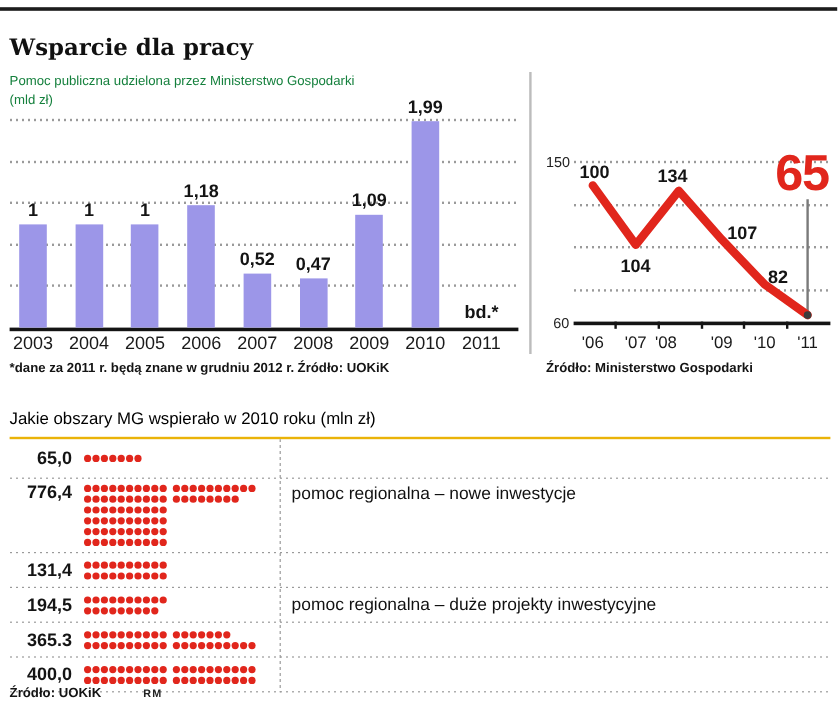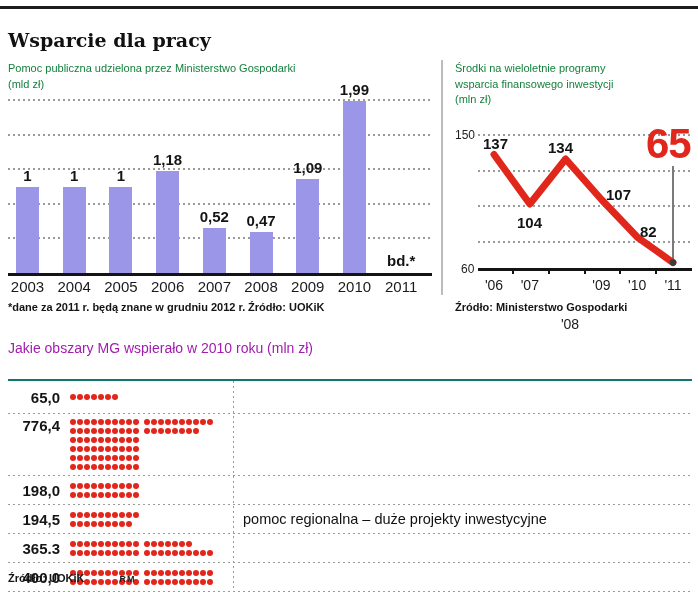--- a/index.html
+++ b/index.html
@@ -34,22 +34,22 @@
   .tick{position:absolute;width:2px;height:6px;background:#141414;bottom:-4px;}
   .y-lab{position:absolute;font-size:12px;color:#222;font-weight:500;}
   .pt-lab{position:absolute;font-weight:bold;font-size:15px;color:#141414;white-space:nowrap;}
   .big-65{position:absolute;left:646px;top:120px;font-size:42px;font-weight:bold;
           color:#e1261c;letter-spacing:-1px;}
   .line-xrow{left:455px;top:277px;width:237px;}
   .line-xrow .x-lab{font-size:14px;width:40px;}
   svg{position:absolute;left:0;top:0;}
 
   
-  .section-title{position:absolute;left:8px;top:340px;font-size:14px;color:#a21caf;}
-  .dot-table{position:absolute;left:8px;top:379px;width:684px;border-top:2px solid #0f766e;}
+  .section-title{position:absolute;left:8px;top:340px;font-size:14px;color:#000000;}
+  .dot-table{position:absolute;left:8px;top:364px;width:684px;border-top:2px solid #eab308;}
   .dt-vdivider{position:absolute;left:225px;top:0;bottom:0;width:1px;}
   .dt-row{position:relative;display:flex;align-items:center;}
   .dt-row.tall{align-items:flex-start;padding-top:3px;}
   .dt-sep{height:1px;}
   .dt-val{flex:0 0 52px;text-align:right;font-weight:bold;font-size:15px;color:#141414;}
   .dt-dots{margin-left:10px;flex:0 0 160px;}
   .dot-line{height:9px;line-height:0;white-space:nowrap;}
   .dot{display:inline-block;width:6px;height:6px;border-radius:50%;background:#e1261c;
        margin:1.5px 1px 1.5px 0;}
   .dt-label{position:absolute;left:235px;right:4px;font-size:14.5px;color:#111;}
@@ -101,54 +101,49 @@
       <div class="x-lab" style="left: 225.05px;">2008</div>
       <div class="x-lab" style="left: 271.76px;">2009</div>
       <div class="x-lab" style="left: 318.47px;">2010</div>
       <div class="x-lab" style="left: 365.18px;">2011</div>
     </div>
   <div class="small-note" style="left:8px;top:301px;">*dane za 2011 r. będą znane w grudniu 2012 r.</div>
   <div class="small-note" style="left:248px;top:301px;">Źródło: UOKiK</div>
 
   <div class="v-divider"></div>
 
-  <div class="panel-title line-title">
-    <div>Środki na wieloletnie programy</div>
-    <div>wsparcia finansowego inwestycji</div>
-    <div>(mln zł)</div>
-  </div>
   <div class="line-plot" id="linePlot">
     <div class="y-lab" style="left:0;top:-2px;">150</div>
     <div class="y-lab" style="left:6px;bottom:-6px;">60</div>
     <div class="axis"></div>
   <div class="gridline hdots" style="top: 4px;"></div>
       <div class="gridline hdots" style="top: 39.67px;"></div>
       <div class="gridline hdots" style="top: 75.34px;"></div>
       <div class="gridline hdots" style="top: 111.01px;"></div>
       <div class="tick" style="left: 56.9px;"></div>
       <div class="tick" style="left: 92.7px;"></div>
       <div class="tick" style="left: 128.5px;"></div>
       <div class="tick" style="left: 164.3px;"></div>
       <div class="tick" style="left: 200.1px;"></div>
       <svg width="237" height="142">
         <line x1="218" y1="36" x2="218" y2="136" stroke="#7a7a7a" stroke-width="2"></line>
         <polyline points="39,24.50577777777778 74.8,74.02044444444445 110.6,29.00711111111111 146.39999999999998,69.51911111111112 182.2,107.0302222222222 218,132.53777777777776" fill="none" stroke="#e1261c" stroke-width="7" stroke-linejoin="round" stroke-linecap="round"></polyline>
         <circle cx="218" cy="132.53777777777776" r="3.2" fill="#3c3c3c"></circle>
       </svg>
-      <div class="pt-lab" style="left: 28px; top: 5px;">137</div>
+      <div class="pt-lab" style="left: 28px; top: 5px;">100</div>
       <div class="pt-lab" style="left: 62px; top: 84px;">104</div>
       <div class="pt-lab" style="left: 93px; top: 9px;">134</div>
       <div class="pt-lab" style="left: 151px; top: 56px;">107</div>
       <div class="pt-lab" style="left: 185px; top: 93px;">82</div>
     </div>
   <div class="big-65">65</div>
   <div class="x-row line-xrow" id="lineXRow">
       <div class="x-lab" style="left: 19px;">'06</div>
       <div class="x-lab" style="left: 54.8px;">'07</div>
-      <div class="x-lab" style="left: 95px; margin-top: 39px;">'08</div>
+      <div class="x-lab" style="left: 80px;">'08</div>
       <div class="x-lab" style="left: 126.4px;">'09</div>
       <div class="x-lab" style="left: 162.2px;">'10</div>
       <div class="x-lab" style="left: 198px;">'11</div>
     </div>
   <div class="small-note" style="left:455px;top:301px;">Źródło: Ministerstwo Gospodarki</div>
 
   <div class="section-title">Jakie obszary MG wspierało w 2010 roku (mln zł)</div>
   <div class="dot-table" id="dotTable">
     <div class="dt-vdivider vdots"></div>
   <div class="dt-row" style="min-height: 32px;">
@@ -161,24 +156,25 @@
       <div class="dt-row tall" style="min-height: 58px;">
         <div class="dt-val">776,4</div>
         <div class="dt-dots">
           <div class="dot-line"><span class="dot" style="background: rgb(225, 38, 28);"></span><span class="dot" style="background: rgb(225, 38, 28);"></span><span class="dot" style="background: rgb(225, 38, 28);"></span><span class="dot" style="background: rgb(225, 38, 28);"></span><span class="dot" style="background: rgb(225, 38, 28);"></span><span class="dot" style="background: rgb(225, 38, 28);"></span><span class="dot" style="background: rgb(225, 38, 28);"></span><span class="dot" style="background: rgb(225, 38, 28);"></span><span class="dot" style="background: rgb(225, 38, 28);"></span><span class="dot" style="background: rgb(225, 38, 28);"></span><span class="dot" style="background: rgb(225, 38, 28); margin-left: 4px;"></span><span class="dot" style="background: rgb(225, 38, 28);"></span><span class="dot" style="background: rgb(225, 38, 28);"></span><span class="dot" style="background: rgb(225, 38, 28);"></span><span class="dot" style="background: rgb(225, 38, 28);"></span><span class="dot" style="background: rgb(225, 38, 28);"></span><span class="dot" style="background: rgb(225, 38, 28);"></span><span class="dot" style="background: rgb(225, 38, 28);"></span><span class="dot" style="background: rgb(225, 38, 28);"></span><span class="dot" style="background: rgb(225, 38, 28);"></span></div>
           <div class="dot-line"><span class="dot" style="background: rgb(225, 38, 28);"></span><span class="dot" style="background: rgb(225, 38, 28);"></span><span class="dot" style="background: rgb(225, 38, 28);"></span><span class="dot" style="background: rgb(225, 38, 28);"></span><span class="dot" style="background: rgb(225, 38, 28);"></span><span class="dot" style="background: rgb(225, 38, 28);"></span><span class="dot" style="background: rgb(225, 38, 28);"></span><span class="dot" style="background: rgb(225, 38, 28);"></span><span class="dot" style="background: rgb(225, 38, 28);"></span><span class="dot" style="background: rgb(225, 38, 28);"></span><span class="dot" style="background: rgb(225, 38, 28); margin-left: 4px;"></span><span class="dot" style="background: rgb(225, 38, 28);"></span><span class="dot" style="background: rgb(225, 38, 28);"></span><span class="dot" style="background: rgb(225, 38, 28);"></span><span class="dot" style="background: rgb(225, 38, 28);"></span><span class="dot" style="background: rgb(225, 38, 28);"></span><span class="dot" style="background: rgb(225, 38, 28);"></span><span class="dot" style="background: rgb(225, 38, 28);"></span></div>
           <div class="dot-line"><span class="dot" style="background: rgb(225, 38, 28);"></span><span class="dot" style="background: rgb(225, 38, 28);"></span><span class="dot" style="background: rgb(225, 38, 28);"></span><span class="dot" style="background: rgb(225, 38, 28);"></span><span class="dot" style="background: rgb(225, 38, 28);"></span><span class="dot" style="background: rgb(225, 38, 28);"></span><span class="dot" style="background: rgb(225, 38, 28);"></span><span class="dot" style="background: rgb(225, 38, 28);"></span><span class="dot" style="background: rgb(225, 38, 28);"></span><span class="dot" style="background: rgb(225, 38, 28);"></span></div>
           <div class="dot-line"><span class="dot" style="background: rgb(225, 38, 28);"></span><span class="dot" style="background: rgb(225, 38, 28);"></span><span class="dot" style="background: rgb(225, 38, 28);"></span><span class="dot" style="background: rgb(225, 38, 28);"></span><span class="dot" style="background: rgb(225, 38, 28);"></span><span class="dot" style="background: rgb(225, 38, 28);"></span><span class="dot" style="background: rgb(225, 38, 28);"></span><span class="dot" style="background: rgb(225, 38, 28);"></span><span class="dot" style="background: rgb(225, 38, 28);"></span><span class="dot" style="background: rgb(225, 38, 28);"></span></div>
           <div class="dot-line"><span class="dot" style="background: rgb(225, 38, 28);"></span><span class="dot" style="background: rgb(225, 38, 28);"></span><span class="dot" style="background: rgb(225, 38, 28);"></span><span class="dot" style="background: rgb(225, 38, 28);"></span><span class="dot" style="background: rgb(225, 38, 28);"></span><span class="dot" style="background: rgb(225, 38, 28);"></span><span class="dot" style="background: rgb(225, 38, 28);"></span><span class="dot" style="background: rgb(225, 38, 28);"></span><span class="dot" style="background: rgb(225, 38, 28);"></span><span class="dot" style="background: rgb(225, 38, 28);"></span></div>
           <div class="dot-line"><span class="dot" style="background: rgb(225, 38, 28);"></span><span class="dot" style="background: rgb(225, 38, 28);"></span><span class="dot" style="background: rgb(225, 38, 28);"></span><span class="dot" style="background: rgb(225, 38, 28);"></span><span class="dot" style="background: rgb(225, 38, 28);"></span><span class="dot" style="background: rgb(225, 38, 28);"></span><span class="dot" style="background: rgb(225, 38, 28);"></span><span class="dot" style="background: rgb(225, 38, 28);"></span><span class="dot" style="background: rgb(225, 38, 28);"></span><span class="dot" style="background: rgb(225, 38, 28);"></span></div>
         </div>
-      </div>
-      <div class="dt-sep hdots"></div>
-      <div class="dt-row" style="min-height: 28px;">
-        <div class="dt-val">198,0</div>
+        <div class="dt-label">pomoc regionalna – nowe inwestycje</div>
+      </div>
+      <div class="dt-sep hdots"></div>
+      <div class="dt-row" style="min-height: 28px;">
+        <div class="dt-val">131,4</div>
         <div class="dt-dots">
           <div class="dot-line"><span class="dot" style="background: rgb(225, 38, 28);"></span><span class="dot" style="background: rgb(225, 38, 28);"></span><span class="dot" style="background: rgb(225, 38, 28);"></span><span class="dot" style="background: rgb(225, 38, 28);"></span><span class="dot" style="background: rgb(225, 38, 28);"></span><span class="dot" style="background: rgb(225, 38, 28);"></span><span class="dot" style="background: rgb(225, 38, 28);"></span><span class="dot" style="background: rgb(225, 38, 28);"></span><span class="dot" style="background: rgb(225, 38, 28);"></span><span class="dot" style="background: rgb(225, 38, 28);"></span></div>
           <div class="dot-line"><span class="dot" style="background: rgb(225, 38, 28);"></span><span class="dot" style="background: rgb(225, 38, 28);"></span><span class="dot" style="background: rgb(225, 38, 28);"></span><span class="dot" style="background: rgb(225, 38, 28);"></span><span class="dot" style="background: rgb(225, 38, 28);"></span><span class="dot" style="background: rgb(225, 38, 28);"></span><span class="dot" style="background: rgb(225, 38, 28);"></span><span class="dot" style="background: rgb(225, 38, 28);"></span><span class="dot" style="background: rgb(225, 38, 28);"></span><span class="dot" style="background: rgb(225, 38, 28);"></span></div>
         </div>
       </div>
       <div class="dt-sep hdots"></div>
       <div class="dt-row" style="min-height: 28px;">
         <div class="dt-val">194,5</div>
         <div class="dt-dots">
           <div class="dot-line"><span class="dot" style="background: rgb(225, 38, 28);"></span><span class="dot" style="background: rgb(225, 38, 28);"></span><span class="dot" style="background: rgb(225, 38, 28);"></span><span class="dot" style="background: rgb(225, 38, 28);"></span><span class="dot" style="background: rgb(225, 38, 28);"></span><span class="dot" style="background: rgb(225, 38, 28);"></span><span class="dot" style="background: rgb(225, 38, 28);"></span><span class="dot" style="background: rgb(225, 38, 28);"></span><span class="dot" style="background: rgb(225, 38, 28);"></span><span class="dot" style="background: rgb(225, 38, 28);"></span></div>

